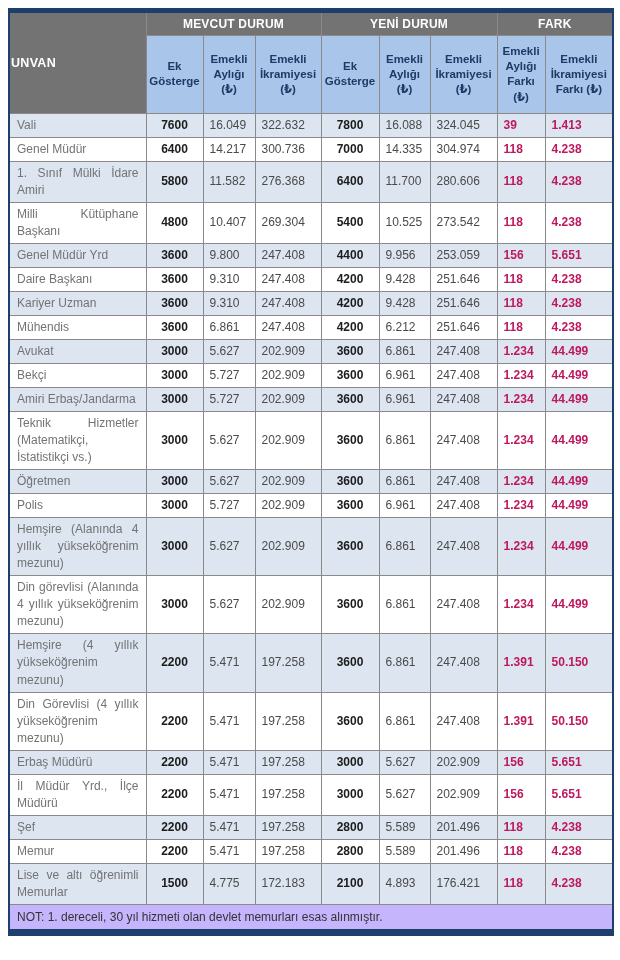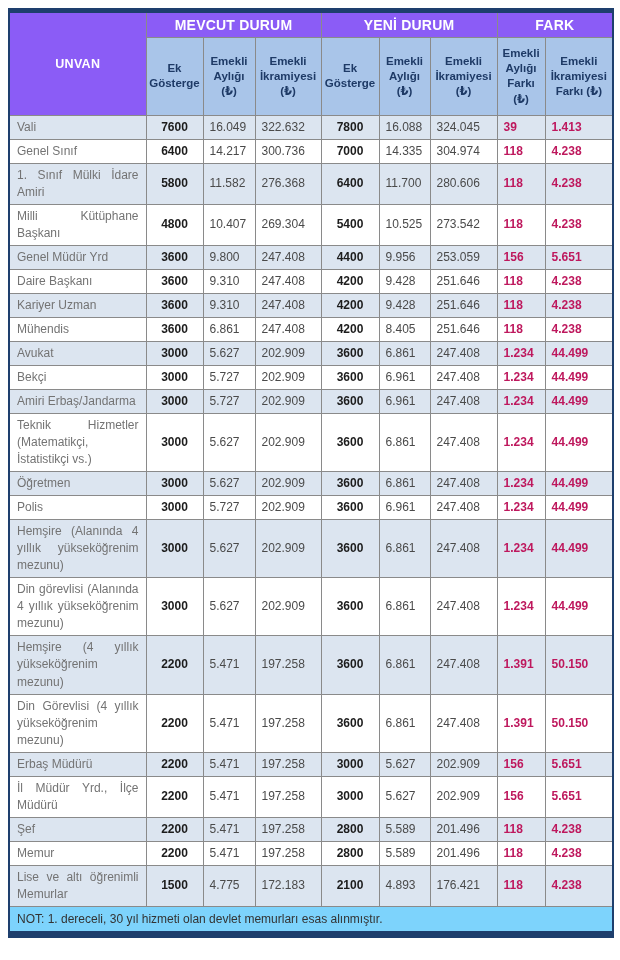--- a/index.html
+++ b/index.html
@@ -22,31 +22,31 @@
     table-layout: fixed;
     border: 2px solid #1e3f6d;
     border-top-width: 5px;
     border-bottom-width: 7px;
   }
   .salary th, .salary td {
     border: 1px solid #8a8a8a;
     overflow: hidden;
   }
   .unvan-head {
-    background: #8b5cf6;
+    background: #737373;
     color: #ffffff;
     font-size: 12.5px;
     font-weight: bold;
-    text-align: center;
+    text-align: left;
     letter-spacing: 0.3px;
   }
   .group-head {
-    background: #8b5cf6;
+    background: #737373;
     color: #ffffff;
-    font-size: 14px;
+    font-size: 12px;
     font-weight: bold;
     text-align: center;
     padding: 4px 0;
     letter-spacing: 0.2px;
   }
   .sub-head {
     background: #a9c5e9;
     color: #1e3a66;
     font-weight: bold;
     font-size: 11.5px;
@@ -79,21 +79,21 @@
     color: #4a4a4a;
     text-align: left;
   }
   td.fark {
     color: #be185d;
     font-weight: bold;
     text-align: left;
   }
   .group-left { border-left: 2px solid #3a5c8e; }
   td.note {
-    background: #7dd3fc;
+    background: #c4b5fd;
     color: #333333;
     font-size: 12px;
     padding: 5px 7px;
     text-align: left;
   }
 </style>
 </head>
 <body>
 
 <div class="wrap">
@@ -133,21 +133,21 @@
           <td class="ek group-left">7600</td>
           <td class="val">16.049</td>
           <td class="val">322.632</td>
           <td class="ek group-left">7800</td>
           <td class="val">16.088</td>
           <td class="val">324.045</td>
           <td class="fark group-left">39</td>
           <td class="fark">1.413</td>
         </tr>
         <tr class="even">
-          <td class="unvan">Genel Sınıf</td>
+          <td class="unvan">Genel Müdür</td>
           <td class="ek group-left">6400</td>
           <td class="val">14.217</td>
           <td class="val">300.736</td>
           <td class="ek group-left">7000</td>
           <td class="val">14.335</td>
           <td class="val">304.974</td>
           <td class="fark group-left">118</td>
           <td class="fark">4.238</td>
         </tr>
         <tr class="odd">
@@ -204,21 +204,21 @@
           <td class="val">251.646</td>
           <td class="fark group-left">118</td>
           <td class="fark">4.238</td>
         </tr>
         <tr class="even">
           <td class="unvan">Mühendis</td>
           <td class="ek group-left">3600</td>
           <td class="val">6.861</td>
           <td class="val">247.408</td>
           <td class="ek group-left">4200</td>
-          <td class="val">8.405</td>
+          <td class="val">6.212</td>
           <td class="val">251.646</td>
           <td class="fark group-left">118</td>
           <td class="fark">4.238</td>
         </tr>
         <tr class="odd">
           <td class="unvan">Avukat</td>
           <td class="ek group-left">3000</td>
           <td class="val">5.627</td>
           <td class="val">202.909</td>
           <td class="ek group-left">3600</td>

